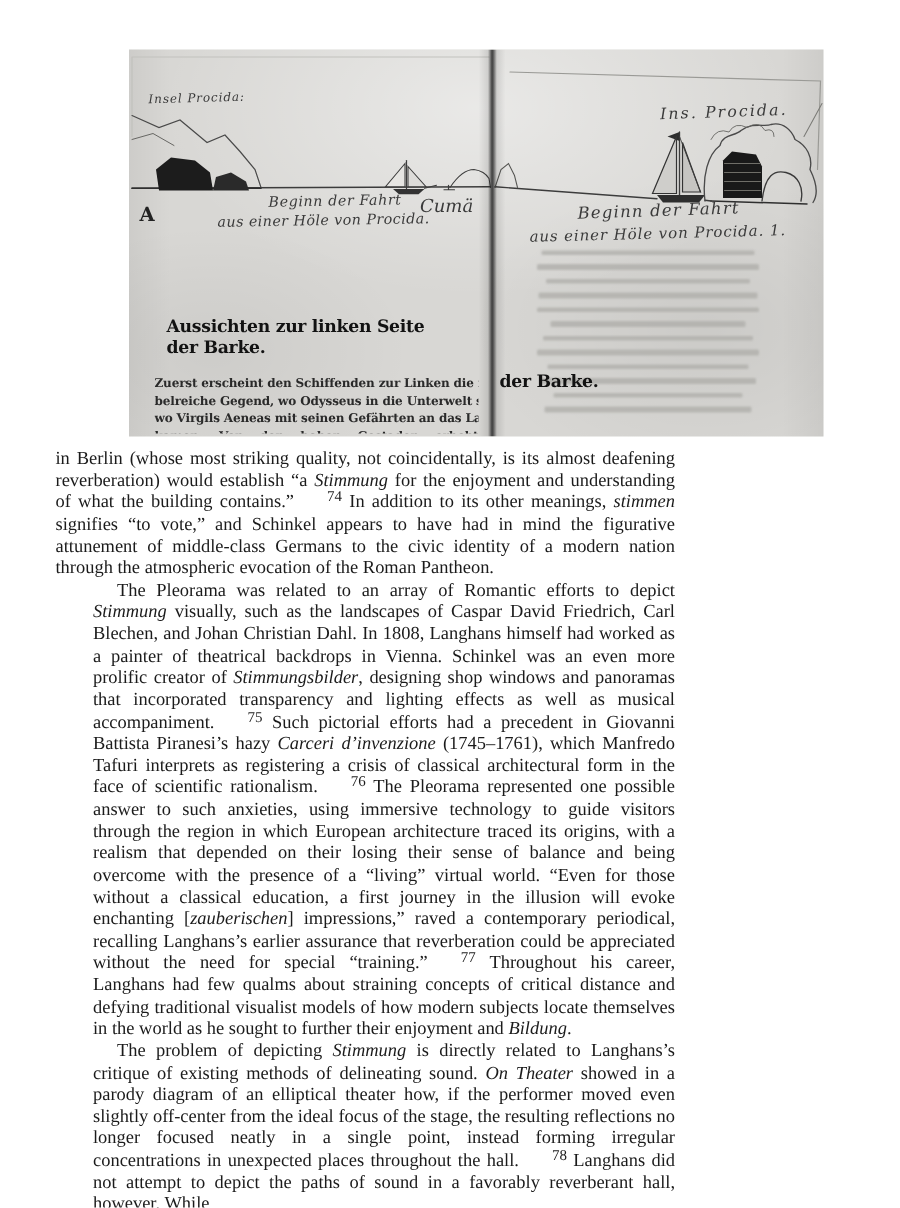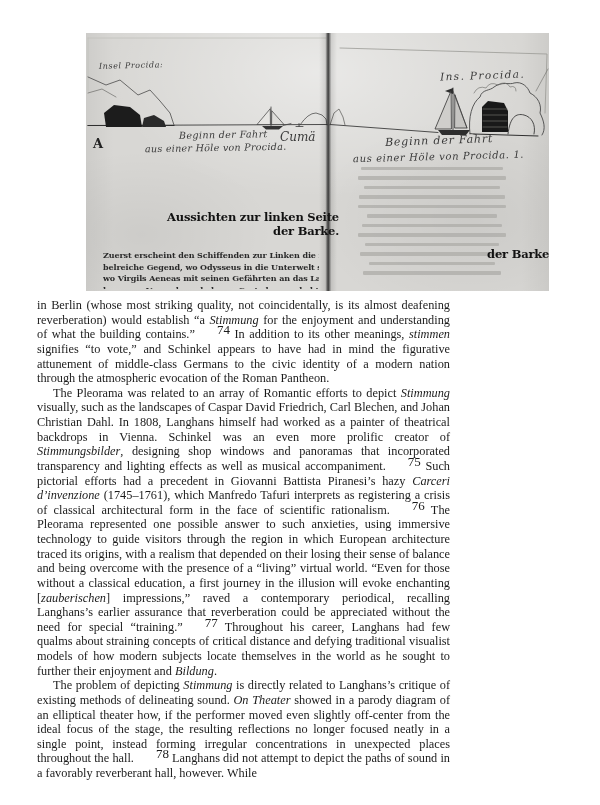--- a/index.html
+++ b/index.html
@@ -29,39 +29,39 @@
   .lbl-insel{left:13px;top:28px;font-size:8px;letter-spacing:0.6px;transform:rotate(-1.5deg);}
   .lbl-ins{left:354px;top:36px;font-size:10.5px;letter-spacing:1.4px;transform:rotate(-2deg);}
   .cap-l1{left:93px;top:96px;font-size:9.5px;letter-spacing:0.4px;transform:rotate(-1deg);}
   .cap-cuma{left:194px;top:97px;font-size:12px;}
   .cap-l2{left:59px;top:109px;font-size:9.5px;letter-spacing:0.3px;transform:rotate(-1deg);}
   .cap-r1{left:299px;top:101px;font-size:11px;letter-spacing:0.8px;transform:rotate(-2deg);}
   .cap-r2{left:267px;top:118px;font-size:10px;letter-spacing:0.6px;transform:rotate(-1.5deg);}
   .marker-a{position:absolute;left:7px;top:103px;z-index:4;font-weight:bold;
             font-size:13px;color:#222;font-style:normal;letter-spacing:0;}
 
-  .frak-head{position:absolute;z-index:4;text-align:right;color:#121212;
+  .frak-head{position:absolute;z-index:4;text-align:left;color:#121212;
              font-family:"DejaVu Serif", serif;font-weight:bold;
              font-size:11.5px;line-height:14px;letter-spacing:-0.2px;}
   .head-left{left:25px;top:177px;width:228px;}
   .head-right{left:247px;top:214px;width:220px;}
 
   .frak-body{position:absolute;left:17px;top:217px;width:216px;height:39px;z-index:4;
              overflow:hidden;color:#2a2a2a;font-family:"DejaVu Serif", serif;
              font-weight:bold;font-size:8px;letter-spacing:-0.1px;}
   .frak-line{height:11.7px;line-height:11.7px;text-align:justify;text-align-last:justify;
              overflow:hidden;white-space:nowrap;}
 
   
   .article{position:absolute;left:37px;top:298px;width:413px;z-index:2;
            color:#1b1b1b;font-size:12.3px;line-height:14.62px;text-align:justify;}
   .article p{margin:0;}
-  .article p.indent{text-indent:16px;}
+  .article p.indent{text-indent:16px;margin-left:25px;}
   .article i{}
-  .article .sup{font-size:13px;position:relative;top:-4px;line-height:0;padding-left:22px;}
+  .article .sup{font-size:10px;position:relative;top:-4px;line-height:0;padding-left:22px;}
 </style>
 </head>
 <body>
 
 <div>
 
   <div class="scan" style="background-color: rgb(216, 215, 212);">
 
     <div class="bleed" id="bleed">
         <div style="width: 96%;"></div>

